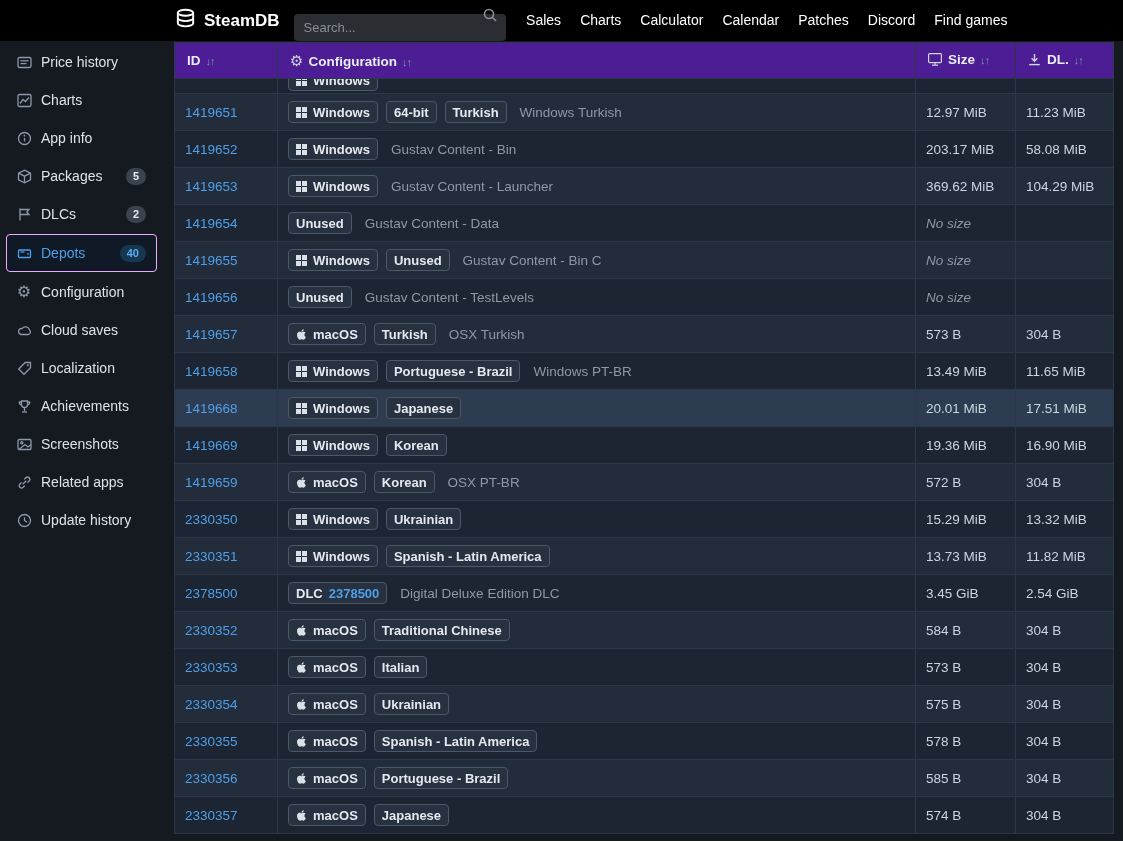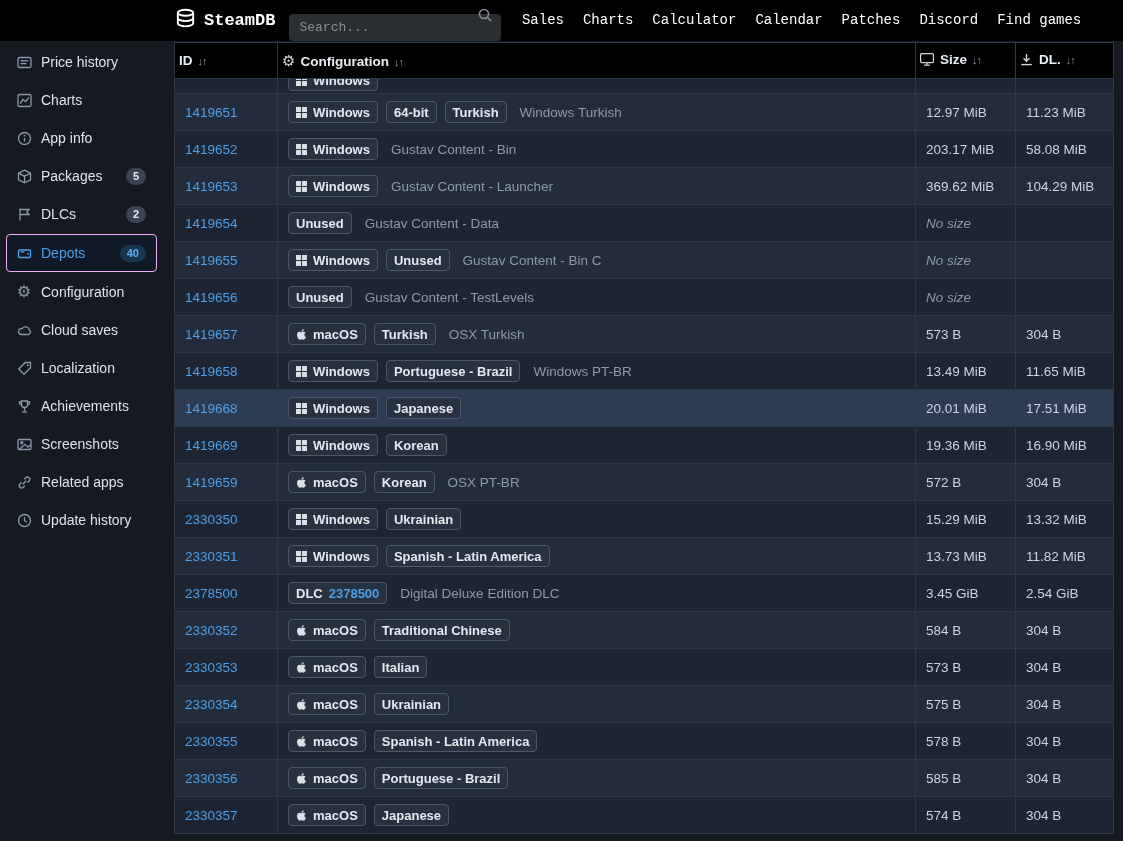--- a/index.html
+++ b/index.html
@@ -4,21 +4,21 @@
 <style>
   html,body{margin:0;padding:0}
   body{
     width:1123px;height:841px;overflow:hidden;position:relative;
     background:#151a21;font-family:"Liberation Sans",sans-serif;
     -webkit-font-smoothing:antialiased;
   }
   
   .topbar{
     position:absolute;top:0;left:0;width:1123px;height:41px;background:#000;
-    display:flex;align-items:center;box-sizing:border-box;padding-left:174px;font-family:Liberation Mono, monospace;
+    display:flex;align-items:center;box-sizing:border-box;padding-left:174px;
   }
   .brand{display:flex;align-items:center;gap:7px;color:#fff;font-weight:700;font-size:17px;cursor:pointer}
   .searchwrap{position:relative;margin-left:14px}
   .searchwrap input{
     width:212px;height:27px;background:#2a2d31;border:0;border-radius:4px;
     color:#c6ccd2;padding:0 30px 0 10px;font-size:13px;font-family:inherit;box-sizing:border-box;outline:none;margin-top:13px;
   }
   .searchwrap input::placeholder{color:#8a9096}
   .searchwrap .mag{position:absolute;right:9px;top:7px;pointer-events:none}
   .topnav{display:flex;margin-left:11px}
@@ -40,22 +40,22 @@
   .count{
     margin-left:auto;margin-right:17px;background:#3a4450;color:#e8ecf0;
     font-size:11px;font-weight:700;border-radius:9px;padding:3px 7px;line-height:1;
   }
   .selected .count{background:#173650;color:#5facf2;margin-right:10px}
   
   main{position:absolute;left:174px;top:42px}
   table{border-collapse:collapse;table-layout:fixed;width:939px;background:#1c2531;font-size:13.5px;color:#cbd5df}
   th,td{border:1px solid #2c3747;overflow:hidden;white-space:nowrap;box-sizing:border-box}
   thead th{
-    height:36px;background:#000000;color:#e8edf2;font-weight:700;text-align:left;
-    padding:0 4px;font-size:13.5px;cursor:pointer;
+    height:36px;background:#4c1d95;color:#e8edf2;font-weight:700;text-align:left;
+    padding:0 12px;font-size:13.5px;cursor:pointer;
   }
   .hicon{vertical-align:-2px;margin-right:6px}
   .hgear{color:#cfd6de;font-weight:400;margin-right:5px;font-size:15px;font-family:"DejaVu Sans",sans-serif}
   .sort{color:#8793a1;font-size:11px;margin-left:5px;letter-spacing:-1px;font-weight:400}
   tbody td{height:37px;padding:0 10px}
   tbody tr{background:#1c2531}
   tbody tr:nth-child(even){background:#222c3b}
   tbody tr.hl{background:#2e3c52 !important}
   a.id-link{color:#4f9fe8;text-decoration:none}
   .badge{

